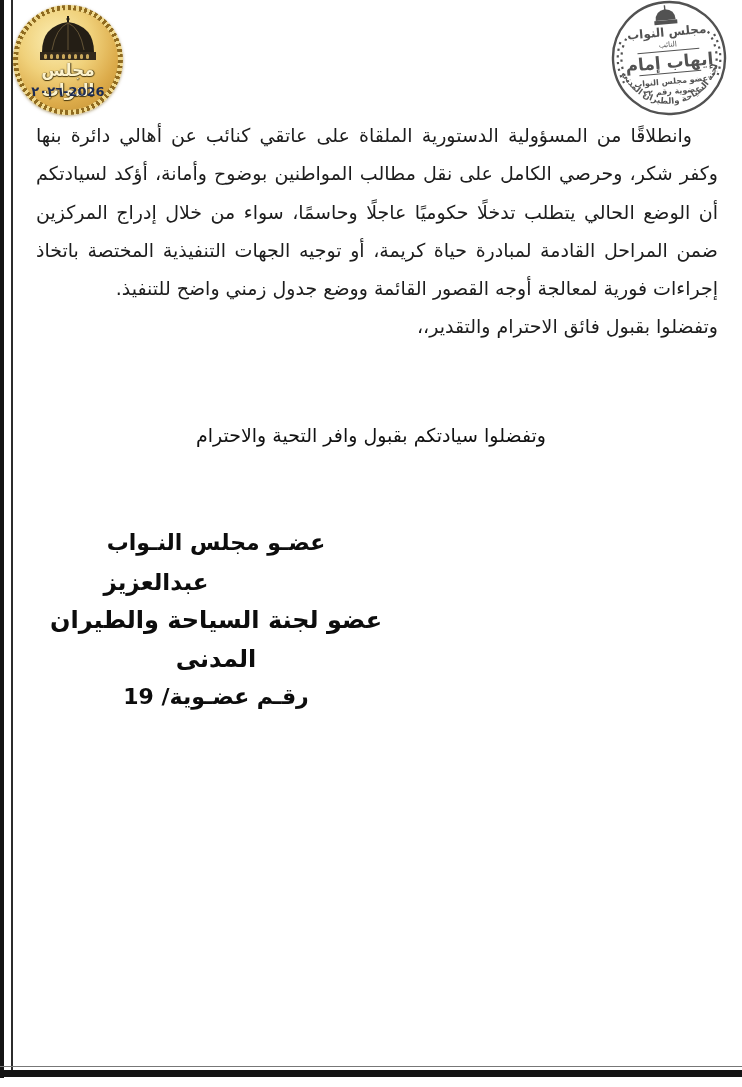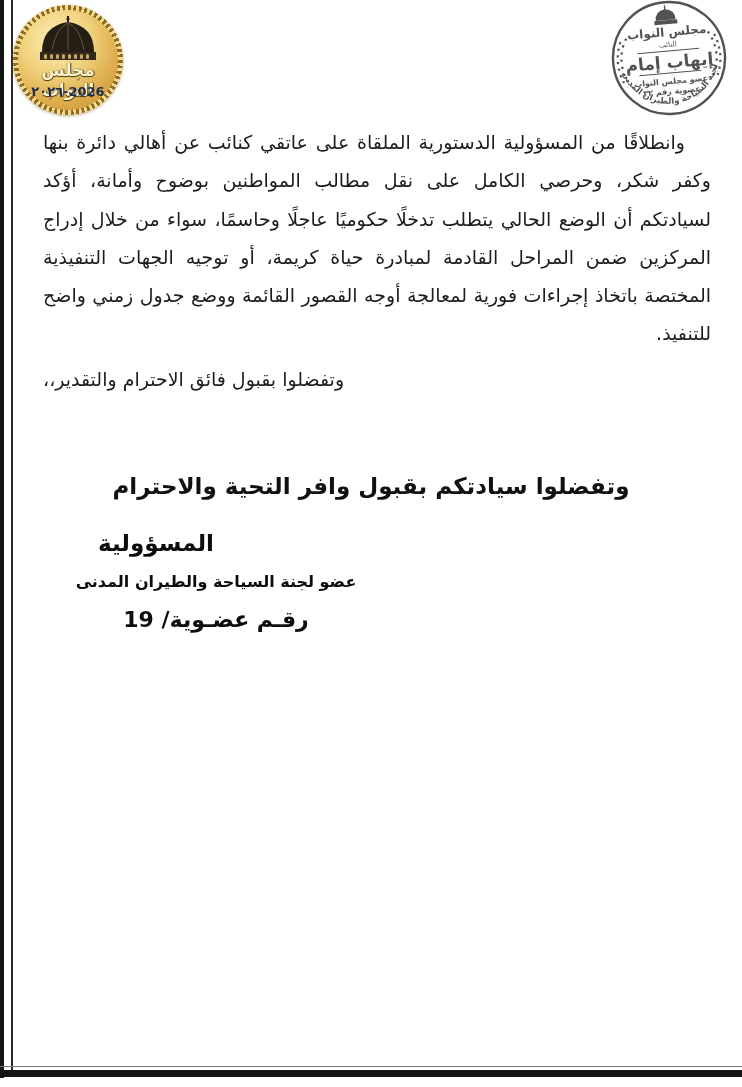--- a/index.html
+++ b/index.html
@@ -45,41 +45,41 @@
   .stamp{position:absolute;left:602px;top:-9px;width:134px;height:134px;transform:rotate(-5deg);opacity:.88;}
   .stamp svg{display:block;}
   .stamp text{font-family:"DejaVu Sans", sans-serif;fill:#3b3b3b;}
 
   
   .body-text{
     position:absolute;top:116px;right:24px;left:36px;
     direction:rtl;
     font-size:19px;line-height:38.3px;text-align:justify;
   }
-  .body-text p{margin:7px;}
+  .body-text p{margin:0;}
   .par-first{text-indent:26px;}
-  .closing{text-align:left;}
+  .closing{text-align:right;}
 
   .salutation{
-    position:absolute;top:473px;left:0;right:0;
+    position:absolute;top:424px;left:0;right:0;
     text-align:center;direction:rtl;
-    font-size:23px;font-weight:700;color:#111;
+    font-size:19px;font-weight:400;color:#111;
     letter-spacing:-0.5px;
   }
 
   
   .signature{
     position:absolute;top:524px;left:40px;width:352px;
     direction:rtl;text-align:center;font-weight:900;color:#0d0d0d;
   }
   .sig-line{line-height:38.5px;letter-spacing:-0.5px;}
   .sig-1{font-size:22px;}
   .sig-2{font-size:23px;}
   .sig-3{font-size:23px;margin-right:120px;}
-  .sig-4{font-size:16px;}
+  .sig-4{font-size:24px;}
   .sig-5{font-size:22px;}
 </style>
 </head>
 <body>
 
 <div class="page">
 
   <div class="border-left-outer"></div>
   <div class="border-left-inner"></div>
   <div class="border-bottom-hairline"></div>
@@ -140,18 +140,19 @@
   </div>
 
   <div class="body-text">
     <p class="par-first">وانطلاقًا من المسؤولية الدستورية الملقاة على عاتقي كنائب عن أهالي دائرة بنها وكفر شكر، وحرصي الكامل على نقل مطالب المواطنين بوضوح وأمانة، أؤكد لسيادتكم أن الوضع الحالي يتطلب تدخلًا حكوميًا عاجلًا وحاسمًا، سواء من خلال إدراج المركزين ضمن المراحل القادمة لمبادرة حياة كريمة، أو توجيه الجهات التنفيذية المختصة باتخاذ إجراءات فورية لمعالجة أوجه القصور القائمة ووضع جدول زمني واضح للتنفيذ.</p>
     <p class="closing">وتفضلوا بقبول فائق الاحترام والتقدير،،</p>
   </div>
 
   <div class="salutation">وتفضلوا سيادتكم بقبول وافر التحية والاحترام</div>
 
   <div class="signature">
-    <div class="sig-line sig-3">المسؤولية</div>
+    <div class="sig-line sig-1">عضـو مجلس النـواب</div>
+    <div class="sig-line sig-3">عبدالعزيز</div>
     <div class="sig-line sig-4">عضو لجنة السياحة والطيران المدنى</div>
     <div class="sig-line sig-5">رقـم عضـوية/ 19</div>
   </div>
 
 </div>
 
 </body></html>

